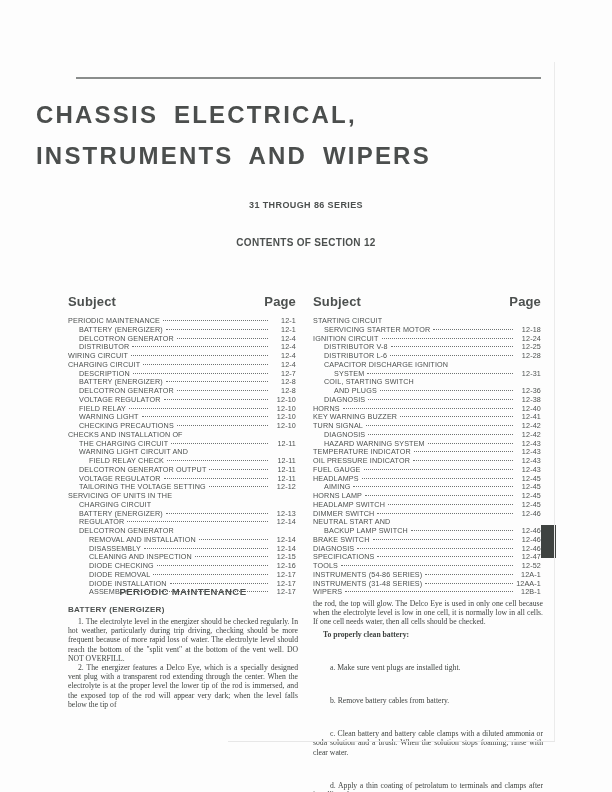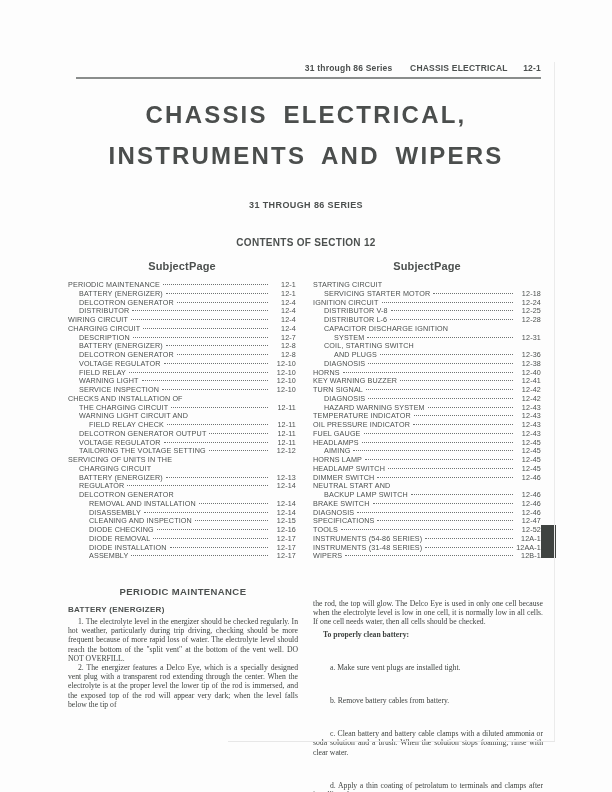--- a/index.html
+++ b/index.html
@@ -5,33 +5,33 @@
   html,body{margin:0;padding:0;background:#fdfdfd;}
   .canvas{position:relative;width:612px;height:792px;background:#fdfdfd;overflow:hidden;
           font-family:"Liberation Sans",sans-serif;color:var(--ink,#4c504f);}
   
   .run-head{position:absolute;top:63px;right:71px;font-size:8.5px;font-weight:700;
             letter-spacing:.2px;color:var(--ink,#4c504f);white-space:nowrap;}
   .run-head .series{margin-right:15px;}
   .run-head .section{margin-right:13px;}
   .head-rule{position:absolute;left:76px;top:77px;width:465px;height:1.5px;background:var(--rule,#8a8d8c);}
   
-  .title{position:absolute;left:36px;right:36px;top:94px;text-align:center;
+  .title{position:absolute;left:36px;right:36px;top:94px;
          font-size:24px;line-height:41px;font-weight:700;letter-spacing:2.2px;word-spacing:7px;
          color:var(--title-ink,#4b4e4d);}
   .subtitle{position:absolute;left:36px;right:36px;top:200px;text-align:center;
             font-size:9px;font-weight:700;letter-spacing:.4px;}
   .contents-title{position:absolute;left:36px;right:36px;top:237px;text-align:center;
                   font-size:10px;font-weight:700;letter-spacing:.3px;}
   
   .toc-col{position:absolute;top:262px;width:228px;font-size:7.2px;letter-spacing:.15px;}
   .toc-col.left{left:68px;}
   .toc-col.right{left:313px;}
-  .toc-head{display:flex;justify-content:center;font-size:11px;font-weight:700;
-            margin-bottom:10px;line-height:8px;}
+  .toc-head{display:flex;justify-content:space-between;font-size:13px;font-weight:700;
+            margin-bottom:10px;line-height:8px;margin-top:36px;}
   .toc-row{display:flex;align-items:baseline;height:8.75px;}
   .toc-label{white-space:nowrap;}
   .leader{flex:1;margin:0 3px;border-bottom:1px dotted var(--leader,#6f7372);
           transform:translateY(-2px);min-width:4px;}
   .toc-page{white-space:nowrap;min-width:25px;text-align:right;}
   .i0{padding-left:0;}
   .i1{padding-left:11px;}
   .i2{padding-left:21px;justify-content:space-between;}
   
   .body-col{position:absolute;width:230px;color:var(--body-ink,#3d413f);}
@@ -51,25 +51,20 @@
   .tab-marker{position:absolute;left:541px;top:525px;width:15px;height:33px;
               background:var(--tab,#3f4341);}
   .page-edge-v{position:absolute;left:554px;top:62px;width:1px;height:679px;background:#ebebeb;}
   .page-edge-h{position:absolute;left:228px;top:741px;width:327px;height:1px;background:#e7e7e7;}
 </style>
 </head>
 <body>
 
 <div class="canvas">
 
-  <div class="run-head">
-    <span class="series">31 through 86 Series</span>
-    <span class="section">CHASSIS ELECTRICAL</span>
-    <span class="pagenum">12-1</span>
-  </div>
   <div class="head-rule"></div>
 
   <div class="title">
     <div>CHASSIS ELECTRICAL,</div>
     <div>INSTRUMENTS AND WIPERS</div>
   </div>
 
   <div class="subtitle">31 THROUGH 86 SERIES</div>
   <div class="contents-title">CONTENTS OF SECTION 12</div>
 
@@ -133,21 +128,21 @@
           <span class="toc-label">FIELD RELAY</span>
           <span class="leader"></span>
           <span class="toc-page">12-10</span>
         </div>
         <div class="toc-row i1">
           <span class="toc-label">WARNING LIGHT</span>
           <span class="leader"></span>
           <span class="toc-page">12-10</span>
         </div>
         <div class="toc-row i1">
-          <span class="toc-label">SERVICE INSPECTION</span>
+          <span class="toc-label">CHECKING PRECAUTIONS</span>
           <span class="leader"></span>
           <span class="toc-page">12-10</span>
         </div>
         <div class="toc-row i0">
           <span class="toc-label">CHECKS AND INSTALLATION OF</span>
         </div>
         <div class="toc-row i1">
           <span class="toc-label">THE CHARGING CIRCUIT</span>
           <span class="leader"></span>
           <span class="toc-page">12-11</span>

